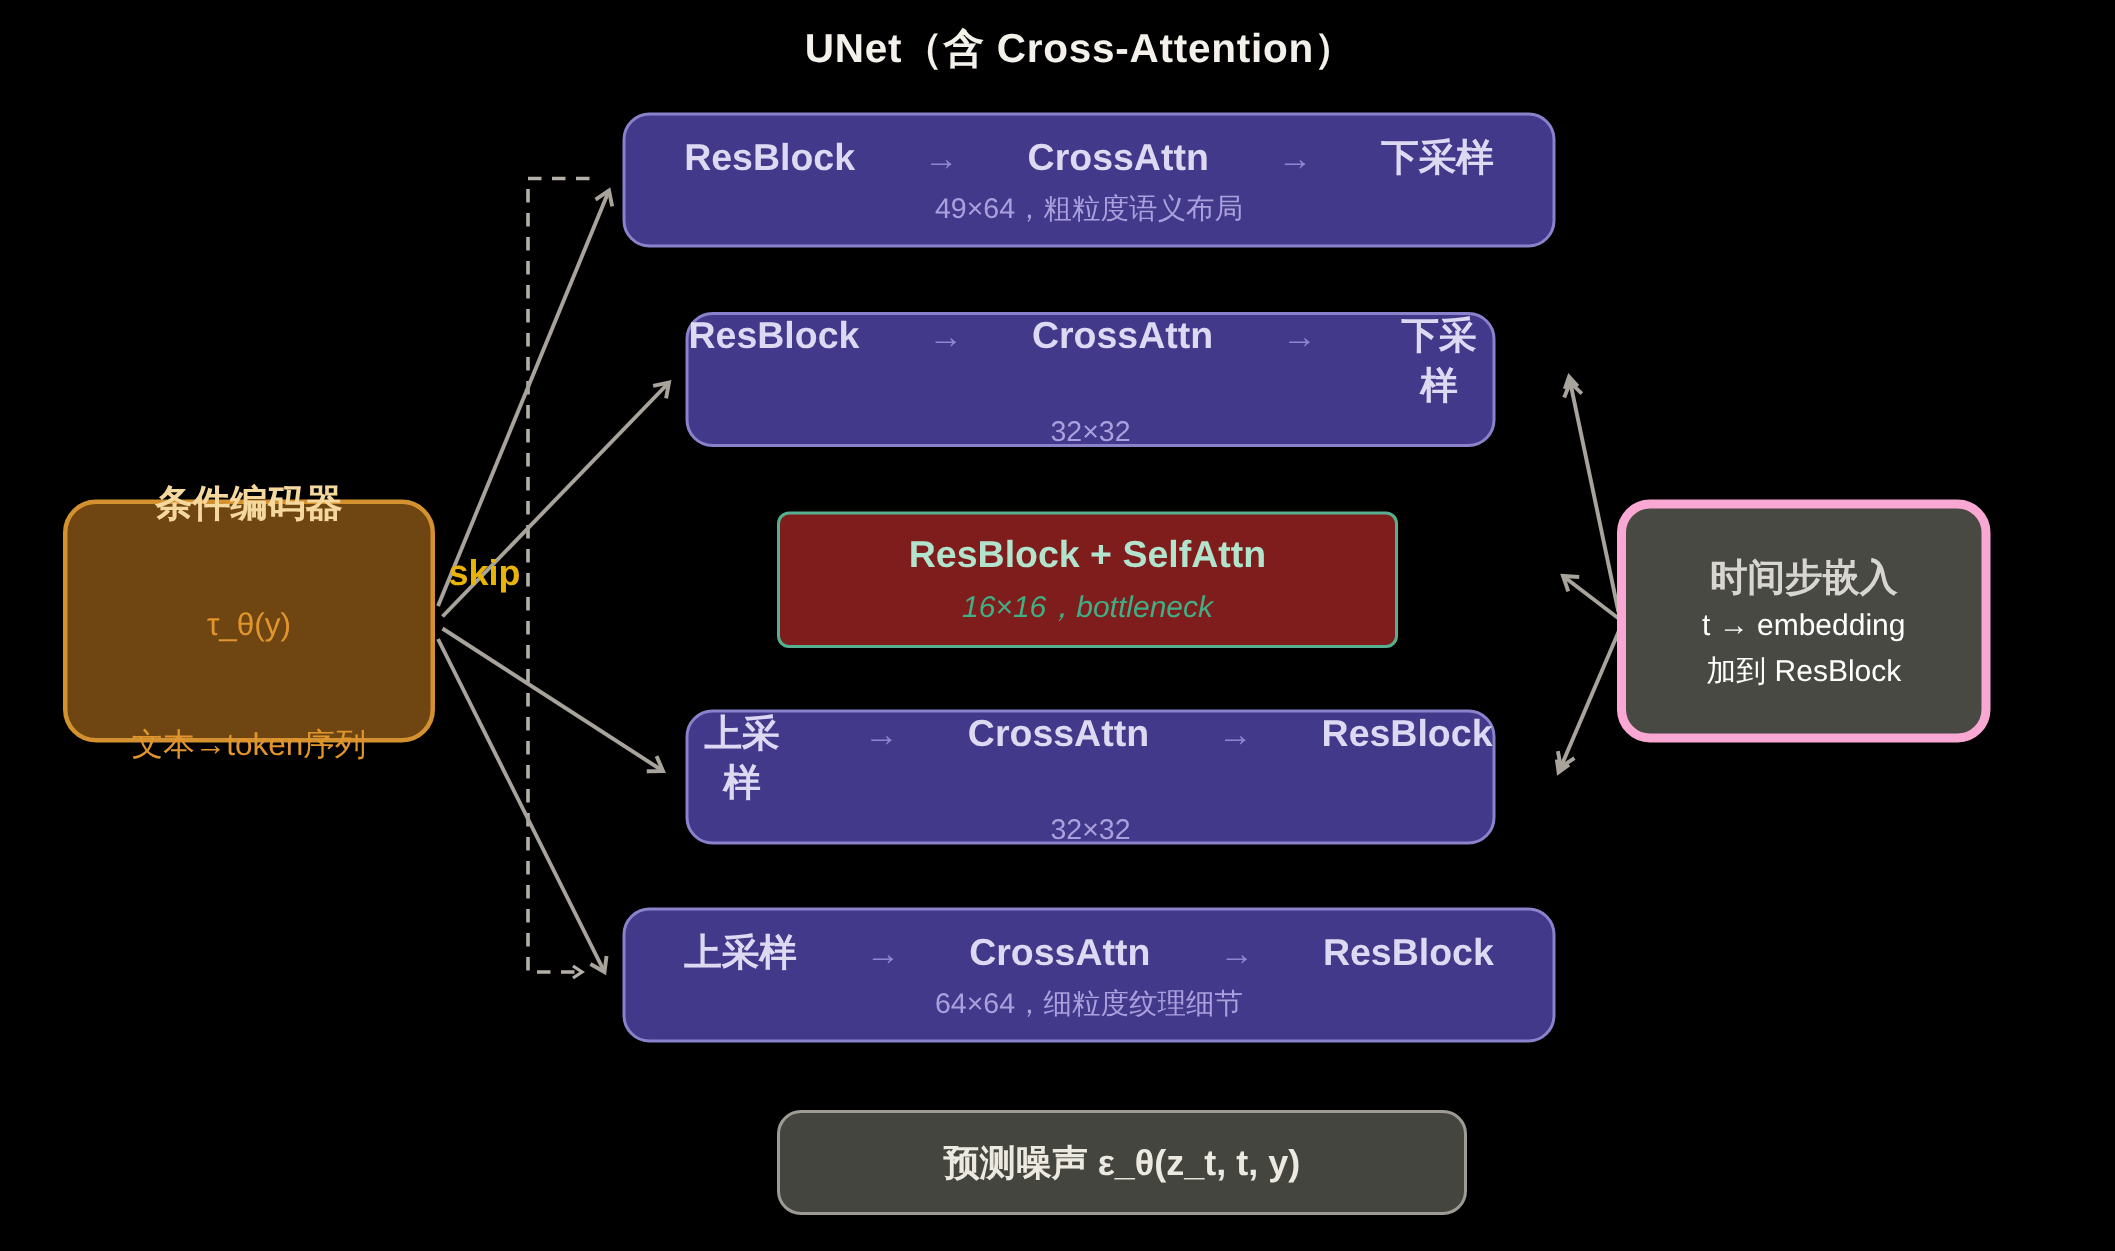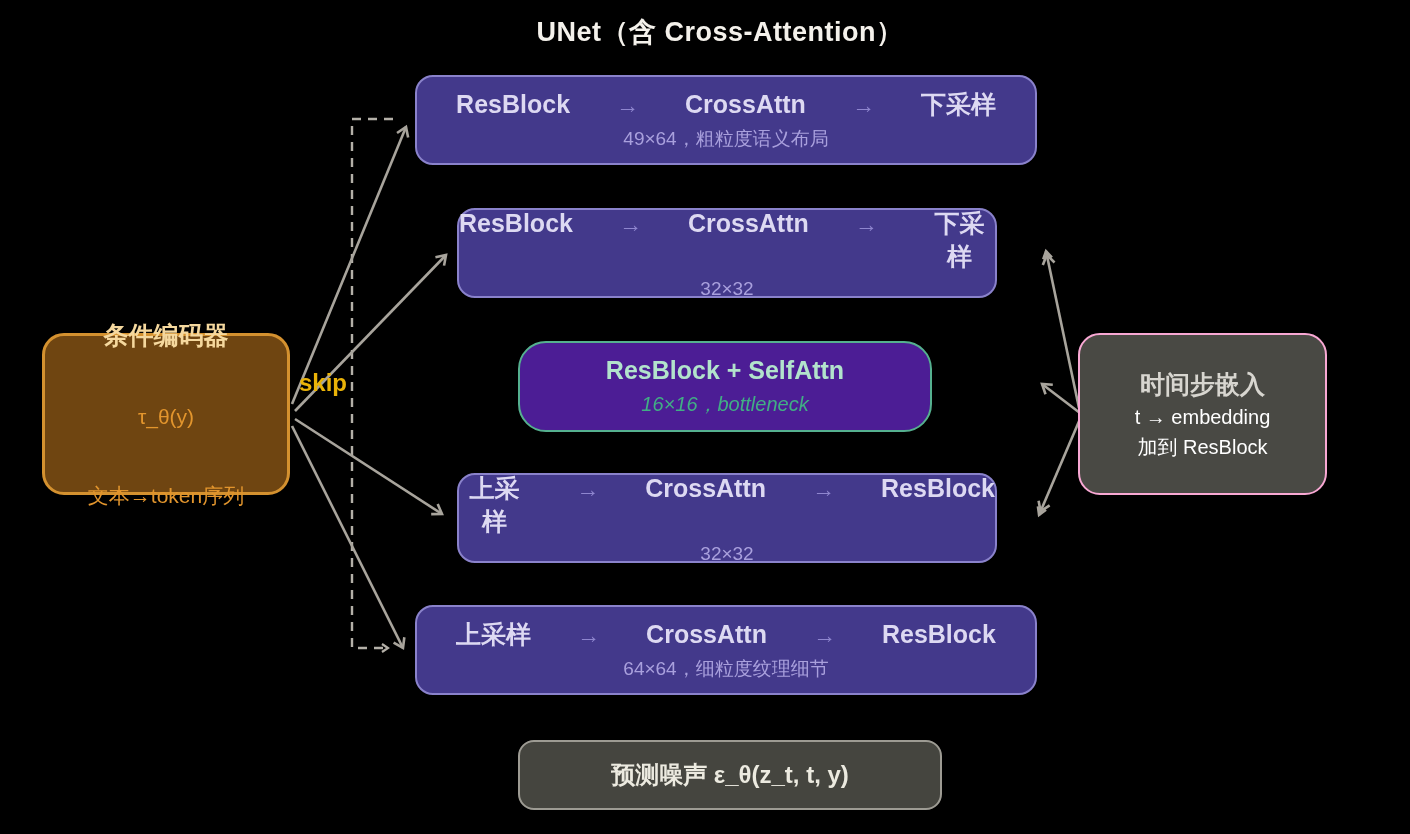--- a/index.html
+++ b/index.html
@@ -16,31 +16,31 @@
         align-items:center;justify-content:center;text-align:center;}
 
   
   .stage{background:#43398b;border:2px solid #8a82cb;border-radius:18px;}
   .stage .mainline{display:flex;align-items:baseline;gap:46px;
         color:#ddd9f2;font-size:25px;font-weight:bold;}
   .stage .mainline .op-arrow{color:#8f86cf;font-weight:bold;font-size:23px;}
   .stage .subline{margin-top:5px;color:#a9a0dd;font-size:19px;}
 
   
-  .bottleneck{background:#4c1d95;border:2px solid #55b08f;border-radius:28px;}
+  .bottleneck{background:#7f1d1d;border:2px solid #55b08f;border-radius:8px;}
   .bottleneck .mainline{color:#b2e3cc;font-size:25px;font-weight:bold;}
   .bottleneck .subline{margin-top:6px;color:#41ae85;font-size:20px;font-style:italic;}
 
   
   .encoder{background:#6f4511;border:3px solid #d4912f;border-radius:22px;}
   .encoder .box-title{color:#f5d89e;font-size:25px;font-weight:bold;}
   .encoder .box-line{color:#e2952d;font-size:21px;margin-top:5px;}
 
   
-  .timebox{background:#494944;border:2px solid #f9a8d4;border-radius:22px;}
+  .timebox{background:#494944;border:6px solid #f9a8d4;border-radius:22px;}
   .timebox .box-title{color:#d8d6d0;font-size:25px;font-weight:bold;}
   .timebox .box-line{color:#ffffff;font-size:20px;margin-top:5px;}
 
   
   .outputbox{background:#45453f;border:2.5px solid #9d9b93;border-radius:16px;}
   .outputbox .box-title{color:#eceae0;font-size:24px;font-weight:bold;}
 
   .skip-label{position:absolute;left:299px;top:369px;color:#eab308;
               font-size:24px;font-weight:600;text-align:center;}
 
@@ -133,19 +133,19 @@
     <div class="box-line">τ_θ(y)</div>
     <div class="box-line">文本→token序列</div>
   </div>
 
   <div class="node timebox" style="left:1078px;top:333px;width:249px;height:162px;">
     <div class="box-title">时间步嵌入</div>
     <div class="box-line">t → embedding</div>
     <div class="box-line">加到 ResBlock</div>
   </div>
 
-  <div class="node outputbox" style="left:518px;top:740px;width:424px;height:70px;">
+  <div class="node outputbox" style="left:518px;top:740px;width:460px;height:70px;">
     <div class="box-title">预测噪声 ε_θ(z_t, t, y)</div>
   </div>
 
   <div class="skip-label">skip</div>
 
 </div>
 
 </body></html>

